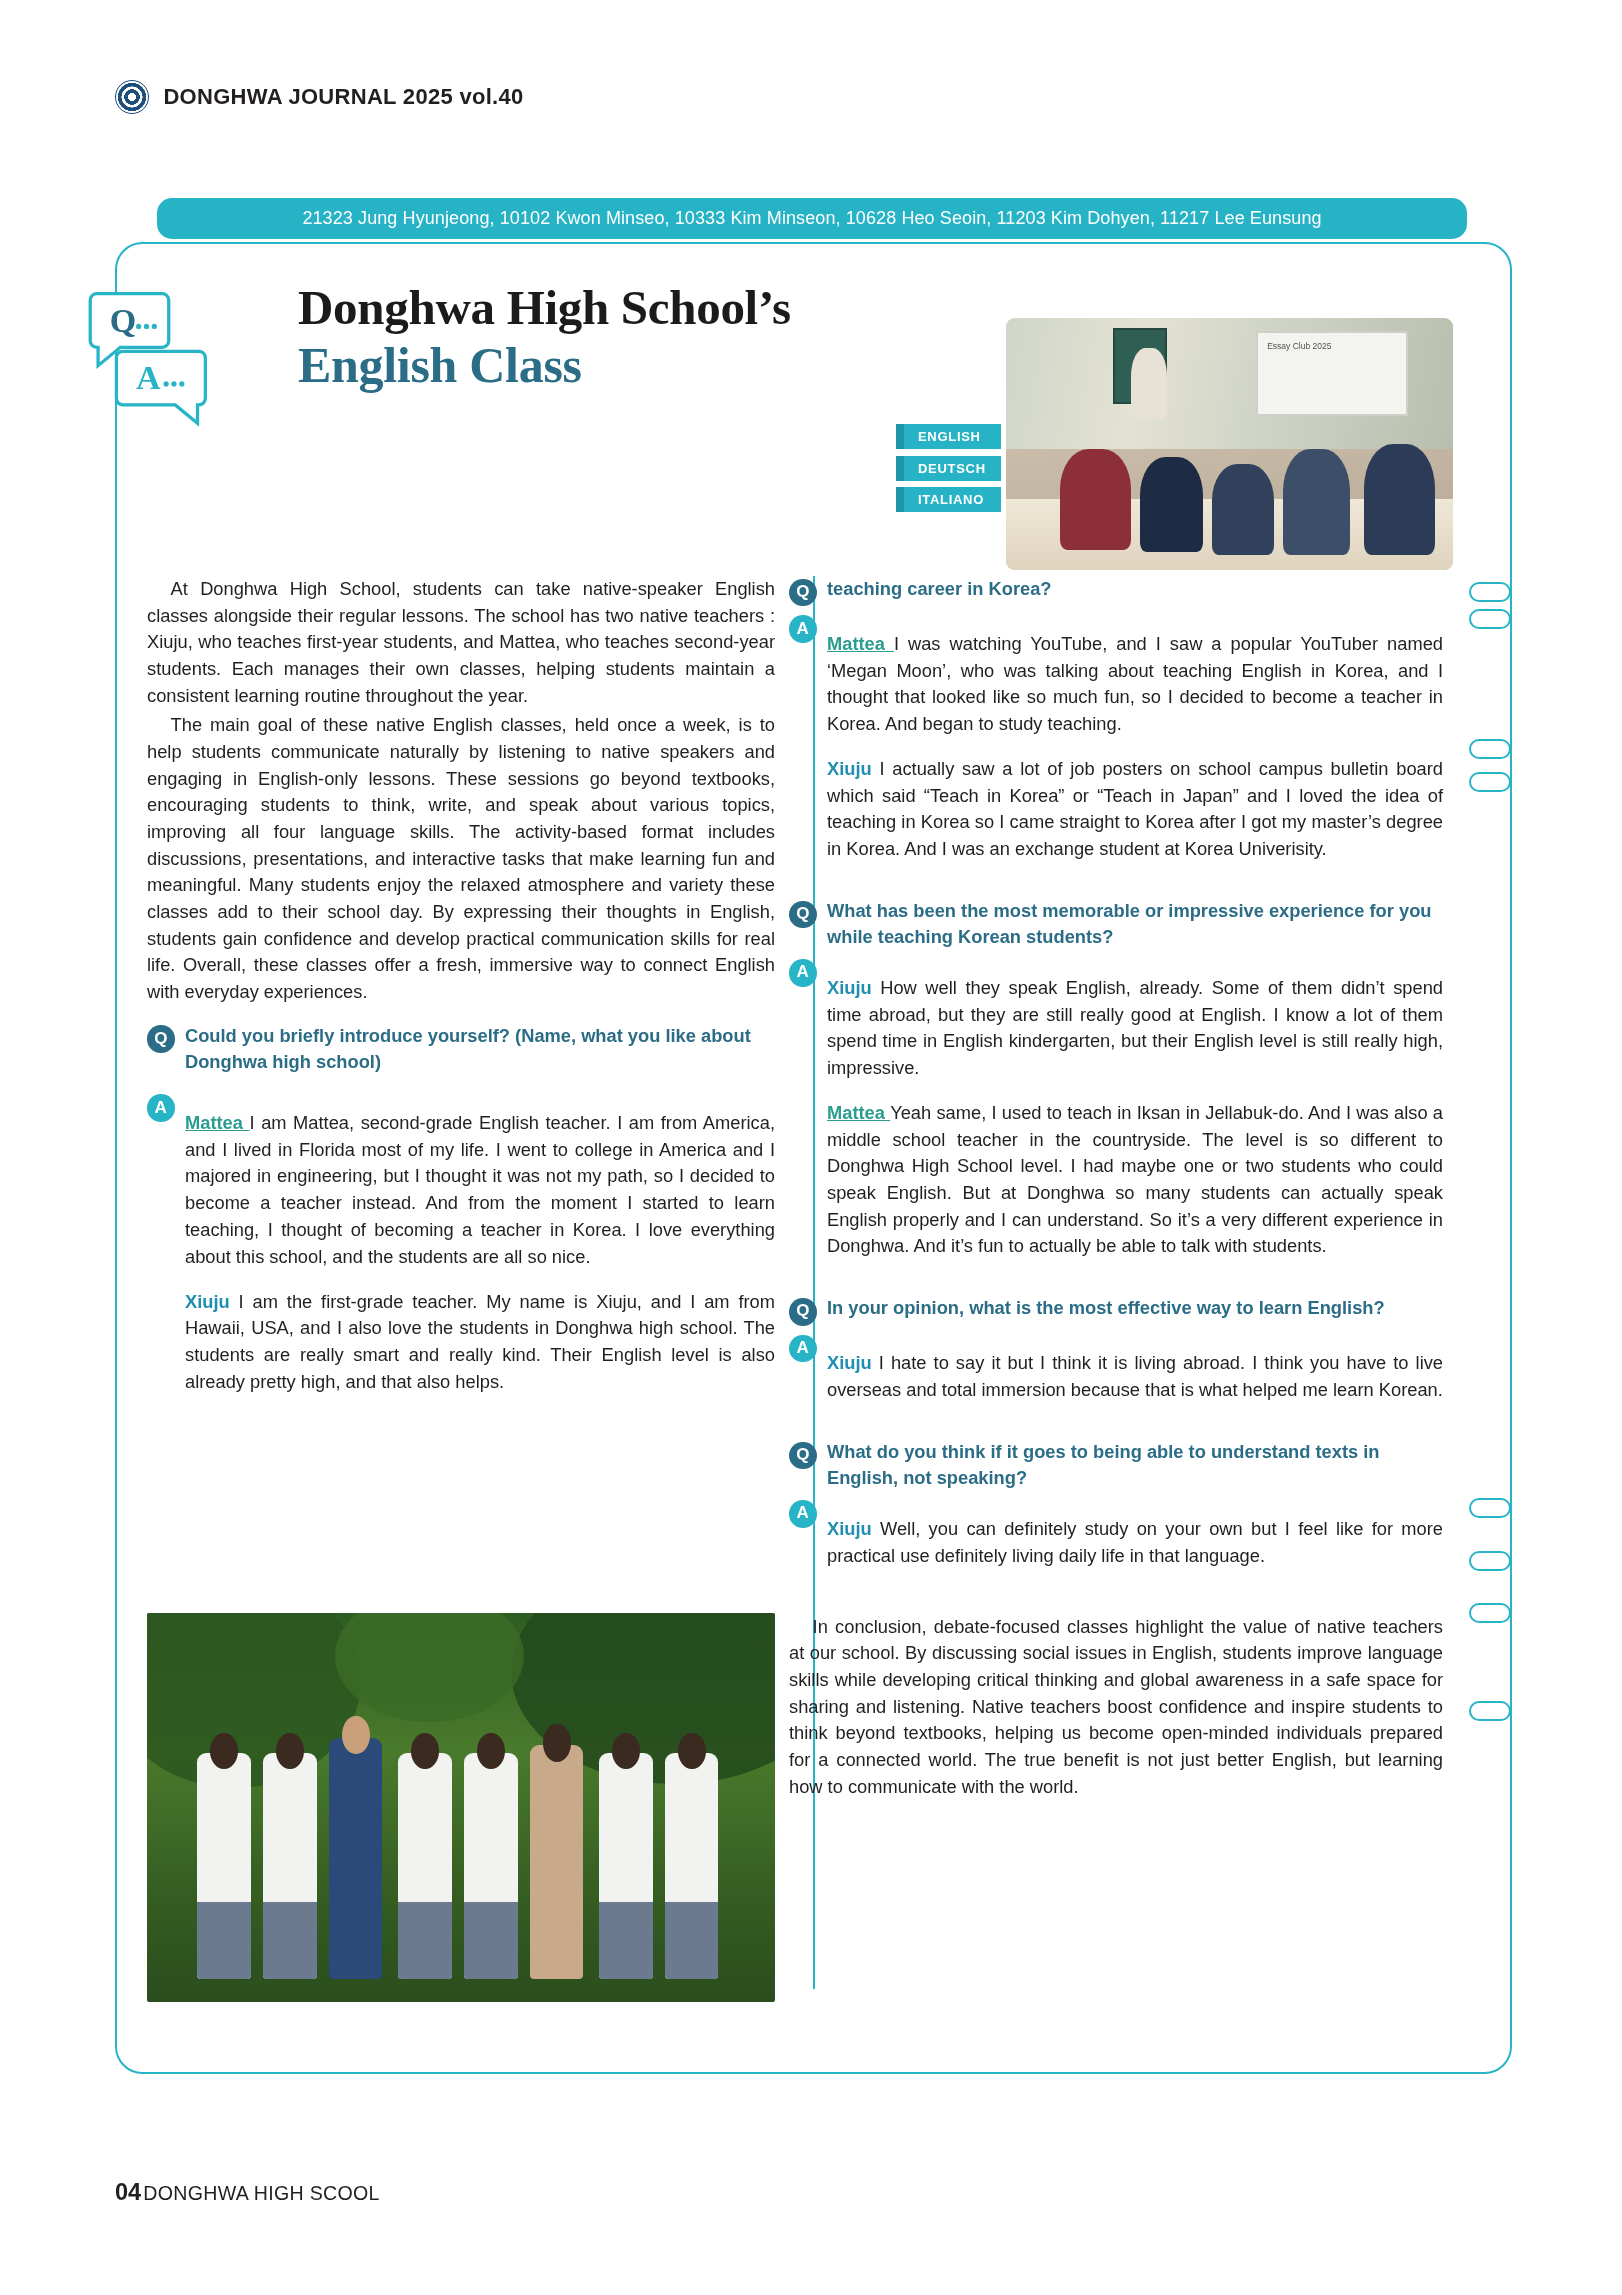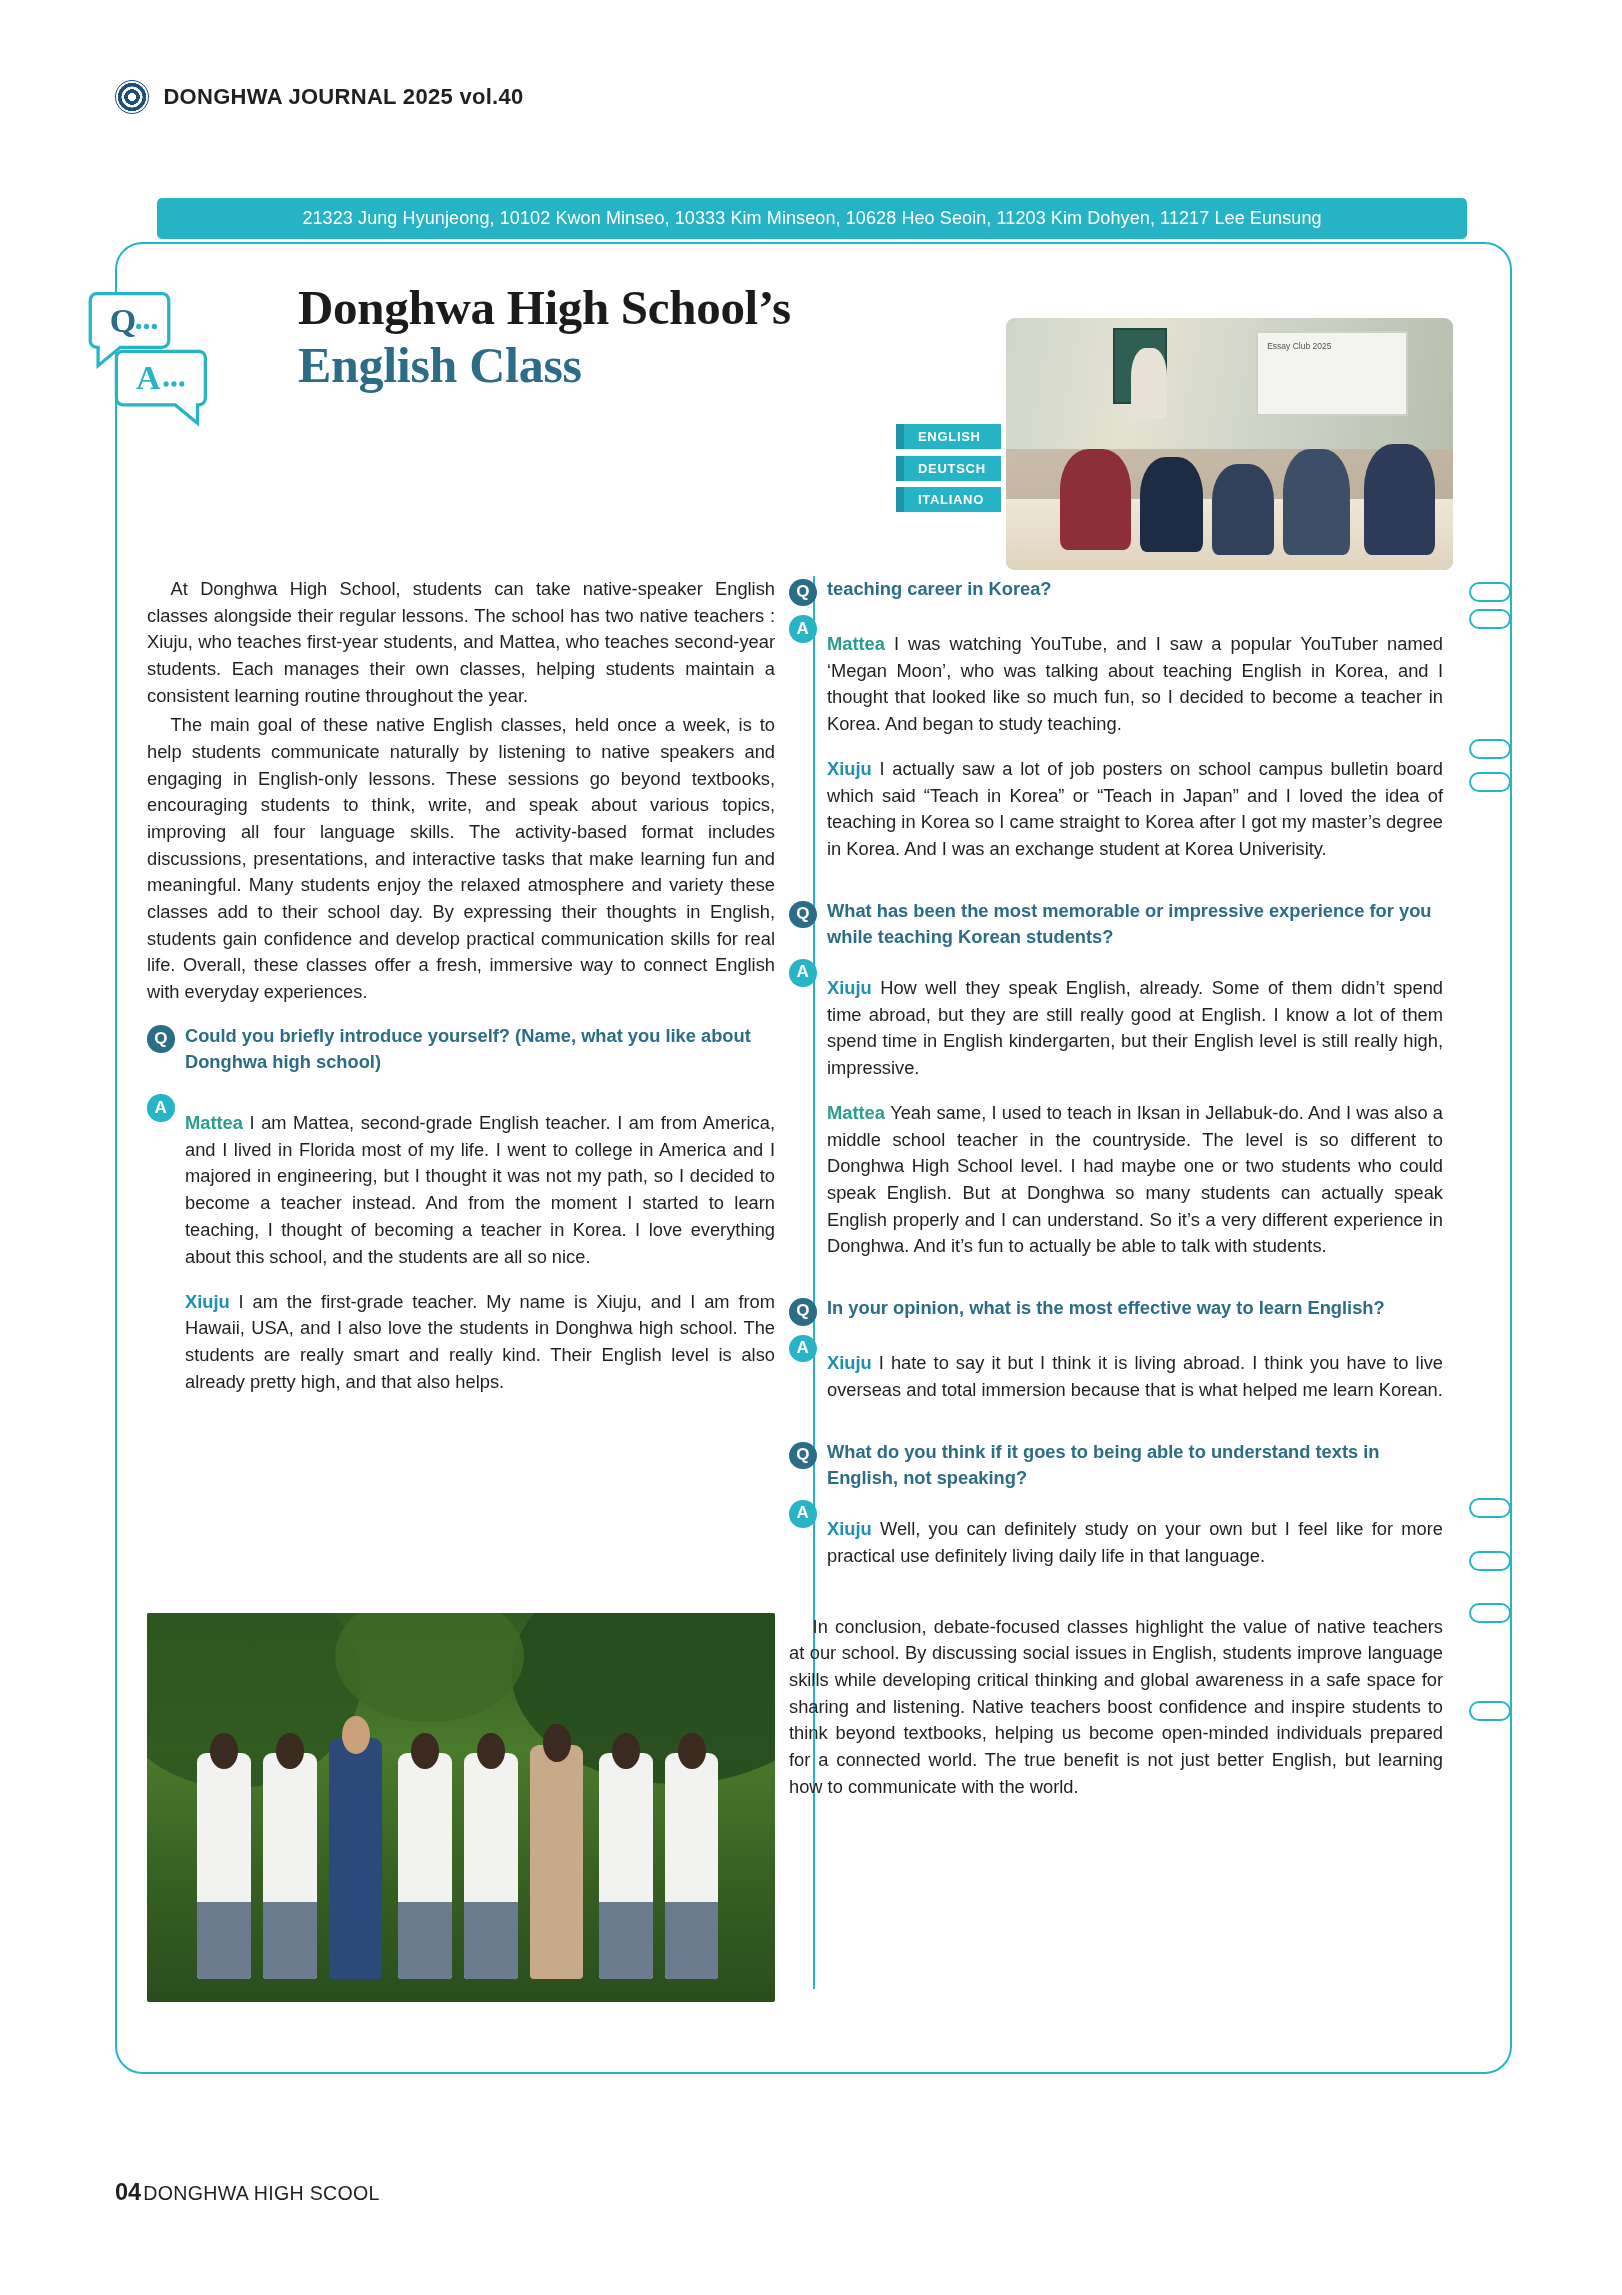--- a/index.html
+++ b/index.html
@@ -37,21 +37,21 @@
     border: 2.6px solid #27b4c7;
     border-radius: 27.5px;
   }
 
   
   .author-bar {
     position: absolute;
     left: 157px; top: 198px;
     width: 1310px; height: 41px;
     background: #26b3c6;
-    border-radius: 5px;
+    border-radius: 15px;
     display: flex; align-items: center; justify-content: center;
     color: #ffffff; font-size: 18px; letter-spacing: 0.1px;
   }
 
   
   .qa-bubbles { position: absolute; left: 85px; top: 278px; width: 157px; height: 157px; }
 
   
   .title-block { position: absolute; left: 298px; top: 281px; width: 707px; }
   .title-line1 {
@@ -122,21 +122,21 @@
   .qa-badge {
     flex: 0 0 auto; width: 27.5px; height: 27.5px; border-radius: 50%;
     color:#fff; font-size: 17px; font-weight: 700;
     display:flex; align-items:center; justify-content:center;
     margin-top: 2.6px;
   }
   .badge-q { background:#2b6c86; }
   .badge-a { background:#27b4c7; }
   .qa-q-text { color:#2b6c86; font-weight: 600; font-size: 18.3px; line-height:1.42; }
   .qa-a-text { font-size: 18.3px; line-height:1.46; text-align: justify; }
-  .spk-mattea { color:#2b9d8f; font-weight:700; }
+  .spk-mattea { color:#2b9d8f; font-weight:700;text-decoration:underline; }
   .spk-xiuju { color:#1f8fb0; font-weight:700; }
 
   
   .group-photo {
     position: absolute; left: 147px; top: 1613px;
     width: 628px; height: 389px;
     overflow: hidden; border-radius: 2px;
     background: linear-gradient(180deg,#2f5c22 0%, #4a7a2c 35%, #365f22 70%, #2a4d1d 100%);
   }
   .gp-tree { position:absolute; background:#2c5620; border-radius:50%; opacity:.85; }

